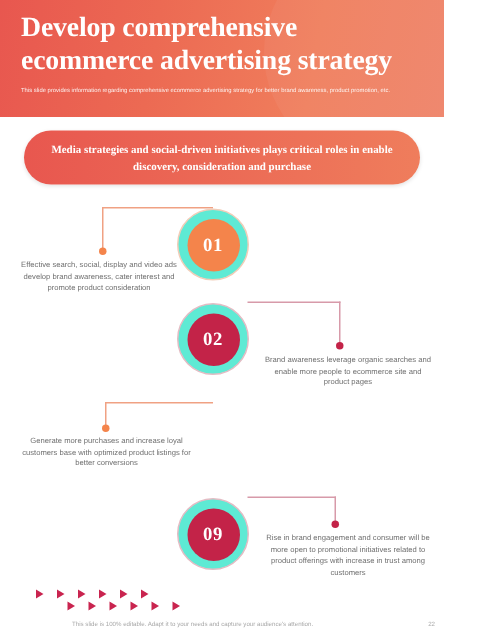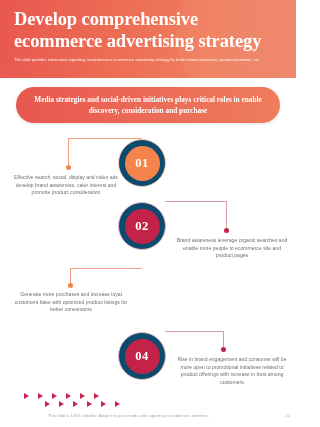--- a/index.html
+++ b/index.html
@@ -69,21 +69,21 @@
     font-size: 7.3px;
     line-height: 11px;
   }
 
   
   .node {
     position: absolute;
     width: 48px; height: 48px;
     border-radius: 50%;
     border: 1px solid #e9c8bd;
-    background: #0c4a6e;
+    background: #5eead4;
     display: flex; align-items: center; justify-content: center;
   }
   .node-inner {
     width: 35px; height: 35px;
     border-radius: 50%;
     display: flex; align-items: center; justify-content: center;
     color: #ffffff;
     font-family: "Liberation Serif", serif;
     font-weight: bold;
     font-size: 12.5px;
@@ -188,21 +188,21 @@
     <div class="dot" style="left:221px; top:347px;"></div>
   </div>
 
   <div class="node orange" id="node1">
     <div class="node-inner">01</div>
   </div>
   <div class="node crimson" id="node2">
     <div class="node-inner">02</div>
   </div>
   <div class="node crimson" id="node4">
-    <div class="node-inner">04</div>
+    <div class="node-inner">09</div>
   </div>
 
   <div class="txt" id="txt1">Effective search, social, display and video ads develop brand awareness, cater interest and promote product consideration</div>
   <div class="txt" id="txt2">Brand awareness leverage organic searches and enable more people to ecommerce site and product pages</div>
   <div class="txt" id="txt3">Generate more purchases and increase loyal customers base with optimized product listings for better conversions</div>
   <div class="txt" id="txt4">Rise in brand engagement and consumer will be more open to promotional initiatives related to product offerings with increase in trust among customers</div>
 
   <div class="tri-row" id="triA">
       <div class="tri" style="border-left-color: rgb(201, 36, 79);"></div>
       <div class="tri" style="border-left-color: rgb(201, 36, 79);"></div>

